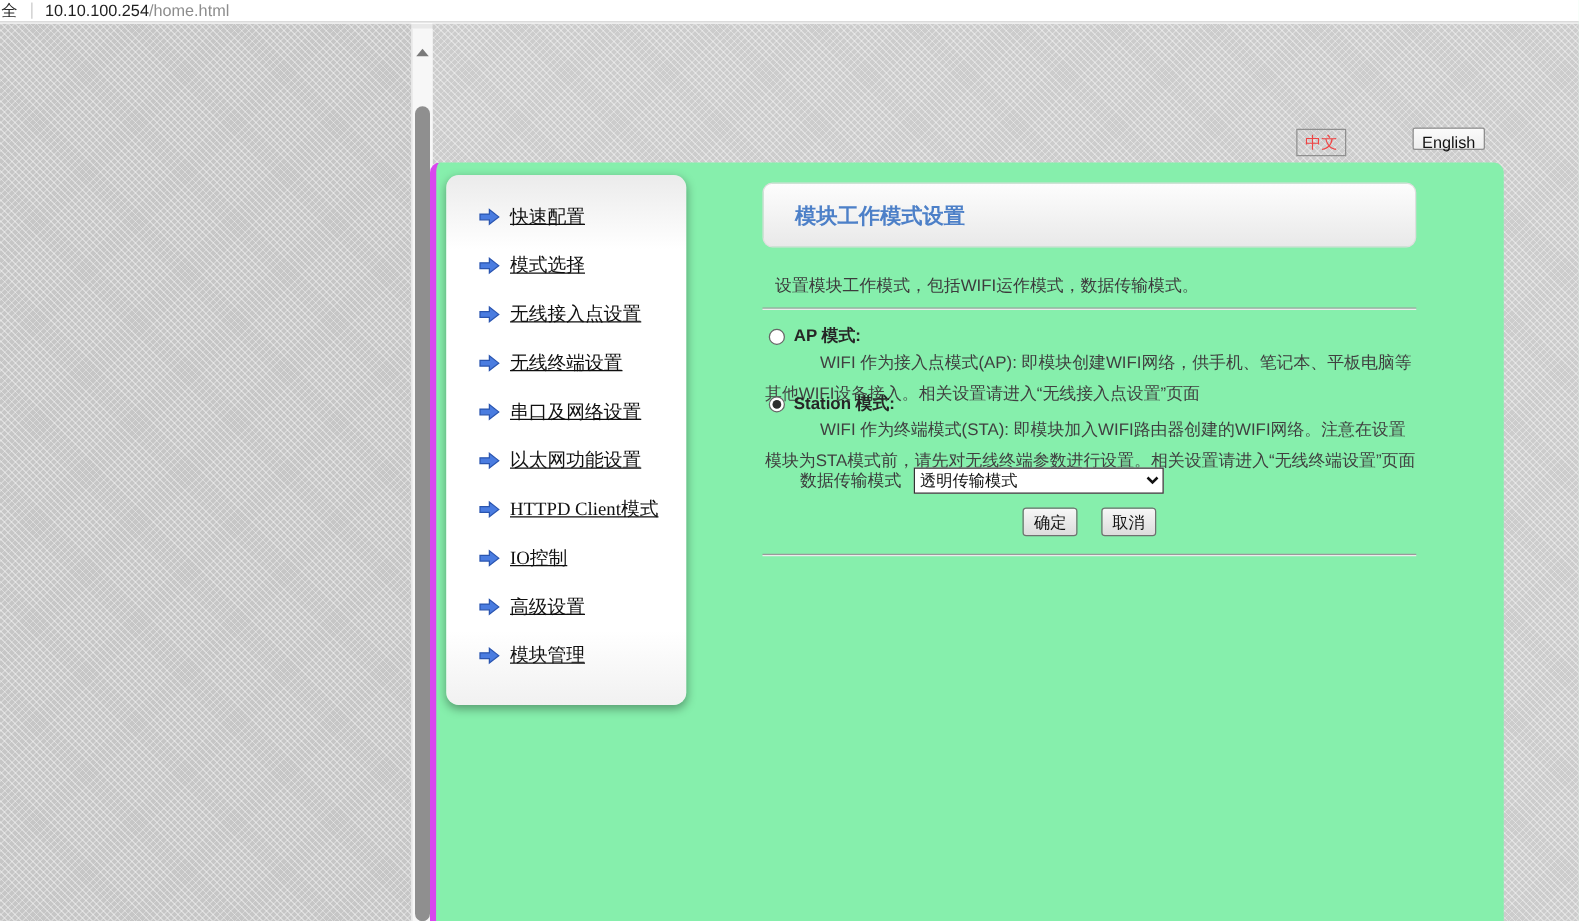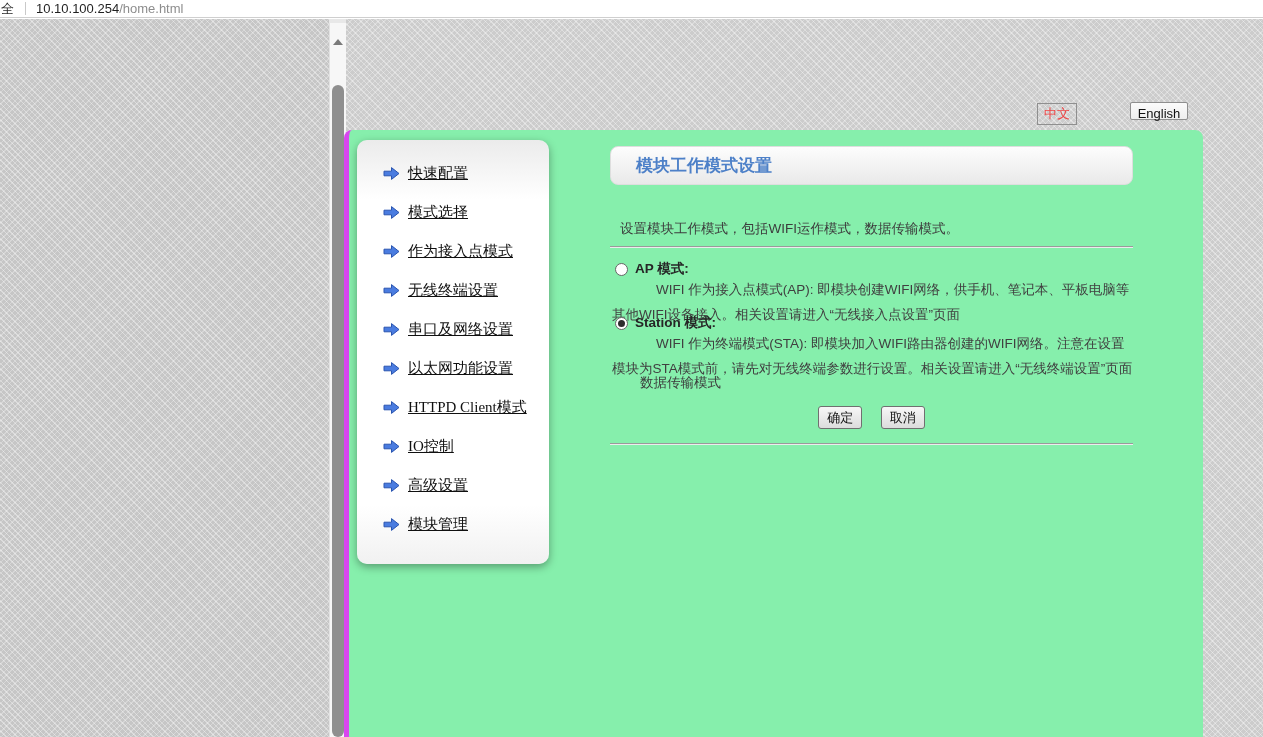--- a/index.html
+++ b/index.html
@@ -77,21 +77,21 @@
   }
   .menu-item .arrow { width:17px; height:15px; margin-right:8px; flex:0 0 auto; }
   .menu-item a {
     font-family:"Liberation Serif", serif; font-size:15px; color:#101010;
     text-decoration:underline; white-space:nowrap;
   }
 
   
   .content { position:absolute; left:261px; top:16px; width:523px; }
   .page-header {
-    position:absolute; left:0; top:0; width:523px; height:39px;
+    position:absolute; left:0; top:0; width:523px; height:52px;
     border:1px solid #dedede; border-radius:8px;
     background:linear-gradient(#fdfdfd,#e9e9e9);
     display:flex; align-items:center;
   }
   .page-title { margin-left:25px; font-size:17px; font-weight:bold; color:#4d80c8; }
 
   .intro { position:absolute; left:10px; top:74px; font-size:13.5px; color:#3c3c3c; }
 
   .rule { position:absolute; left:0; width:523px; height:2px;
           border-top:1px solid #9a9a9a; border-bottom:1px solid #ececec; }
@@ -166,21 +166,21 @@
       <li class="menu-item">
         <svg class="arrow" viewBox="0 0 17 15">
             <path d="M1 5.2 h7.5 V1.6 L16 7.5 L8.5 13.4 V9.8 H1 z" fill="#4a7ce0" stroke="#2a55b0" stroke-width="1"></path>
           </svg>
         <a>模式选择</a>
       </li>
       <li class="menu-item">
         <svg class="arrow" viewBox="0 0 17 15">
             <path d="M1 5.2 h7.5 V1.6 L16 7.5 L8.5 13.4 V9.8 H1 z" fill="#4a7ce0" stroke="#2a55b0" stroke-width="1"></path>
           </svg>
-        <a>作为接入点模式</a>
+        <a>无线接入点设置</a>
       </li>
       <li class="menu-item">
         <svg class="arrow" viewBox="0 0 17 15">
             <path d="M1 5.2 h7.5 V1.6 L16 7.5 L8.5 13.4 V9.8 H1 z" fill="#4a7ce0" stroke="#2a55b0" stroke-width="1"></path>
           </svg>
         <a>无线终端设置</a>
       </li>
       <li class="menu-item">
         <svg class="arrow" viewBox="0 0 17 15">
             <path d="M1 5.2 h7.5 V1.6 L16 7.5 L8.5 13.4 V9.8 H1 z" fill="#4a7ce0" stroke="#2a55b0" stroke-width="1"></path>
@@ -236,20 +236,23 @@
     <div class="opt-desc opt-desc-ap">WIFI 作为接入点模式(AP): 即模块创建WIFI网络，供手机、笔记本、平板电脑等其他WIFI设备接入。相关设置请进入“无线接入点设置”页面</div>
 
     <div class="opt-row opt-row-sta">
       <span class="radio checked"></span>
       <span class="opt-label">Station 模式:</span>
     </div>
     <div class="opt-desc opt-desc-sta">WIFI 作为终端模式(STA): 即模块加入WIFI路由器创建的WIFI网络。注意在设置模块为STA模式前，请先对无线终端参数进行设置。相关设置请进入“无线终端设置”页面</div>
 
     <div class="transfer-row">
       <span class="transfer-label">数据传输模式</span>
+      <select class="transfer-select">
+        <option>透明传输模式</option>
+      </select>
     </div>
 
     <div class="btn-row">
       <button class="form-btn">确定</button>
       <button class="form-btn">取消</button>
     </div>
 
     <div class="rule rule-2"></div>
   </div>
 </div>

